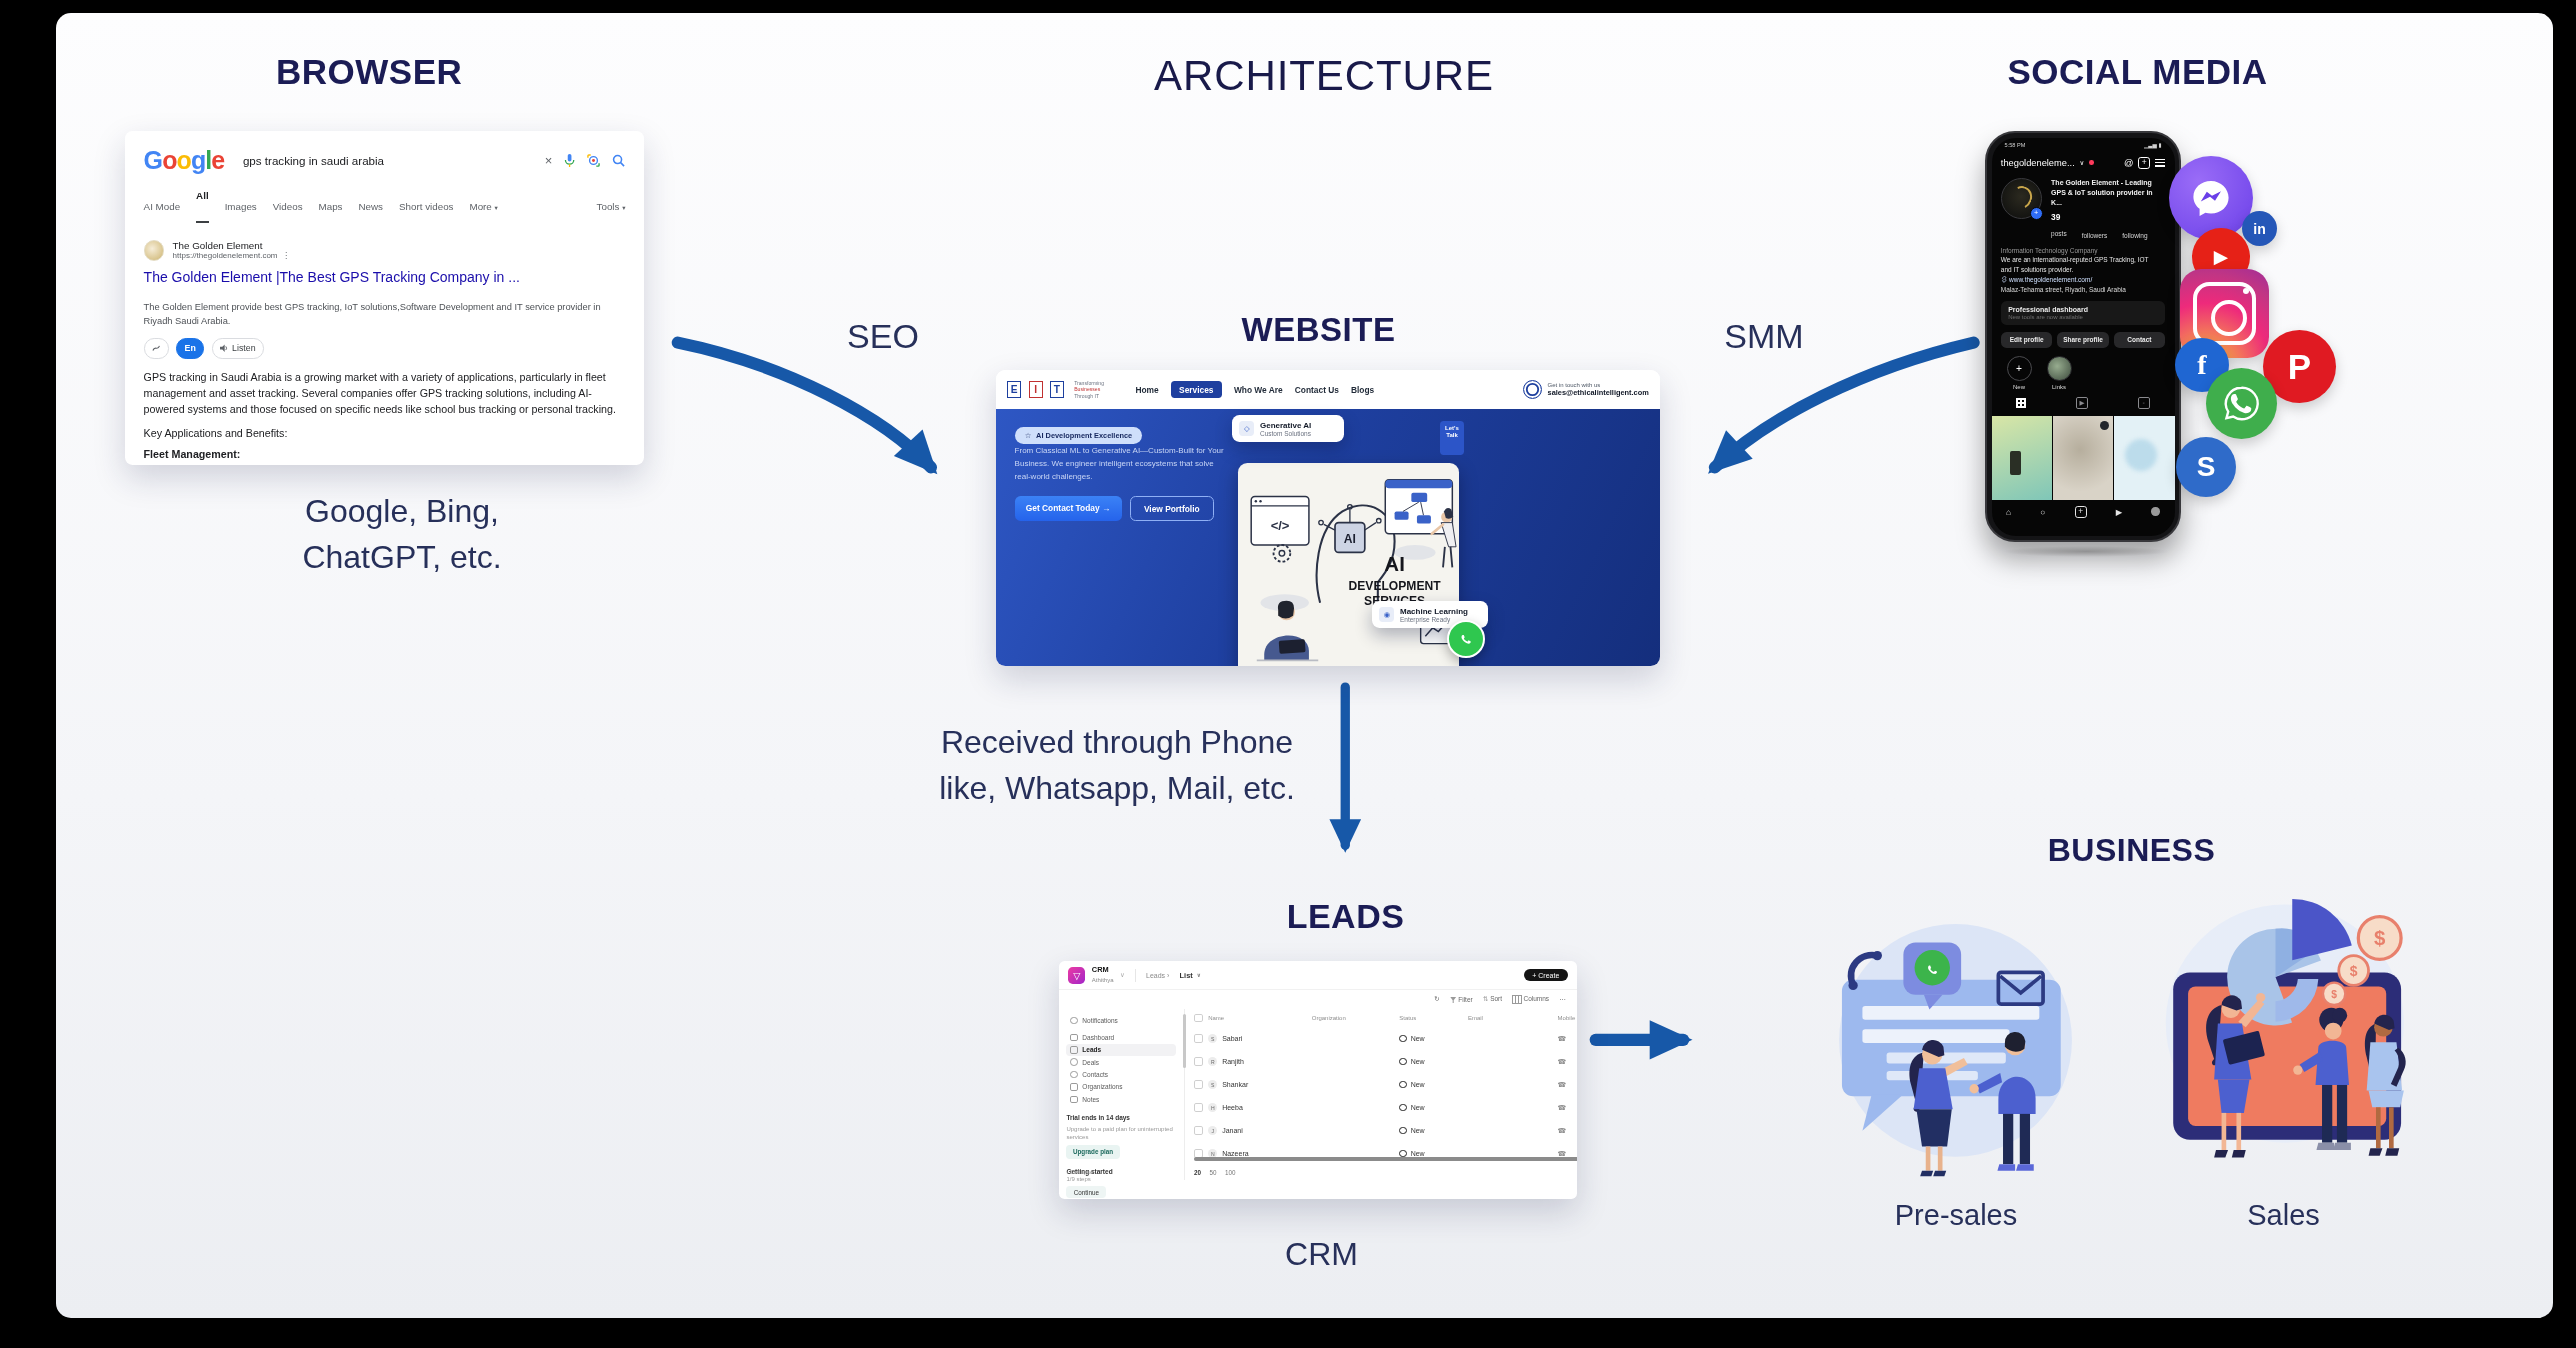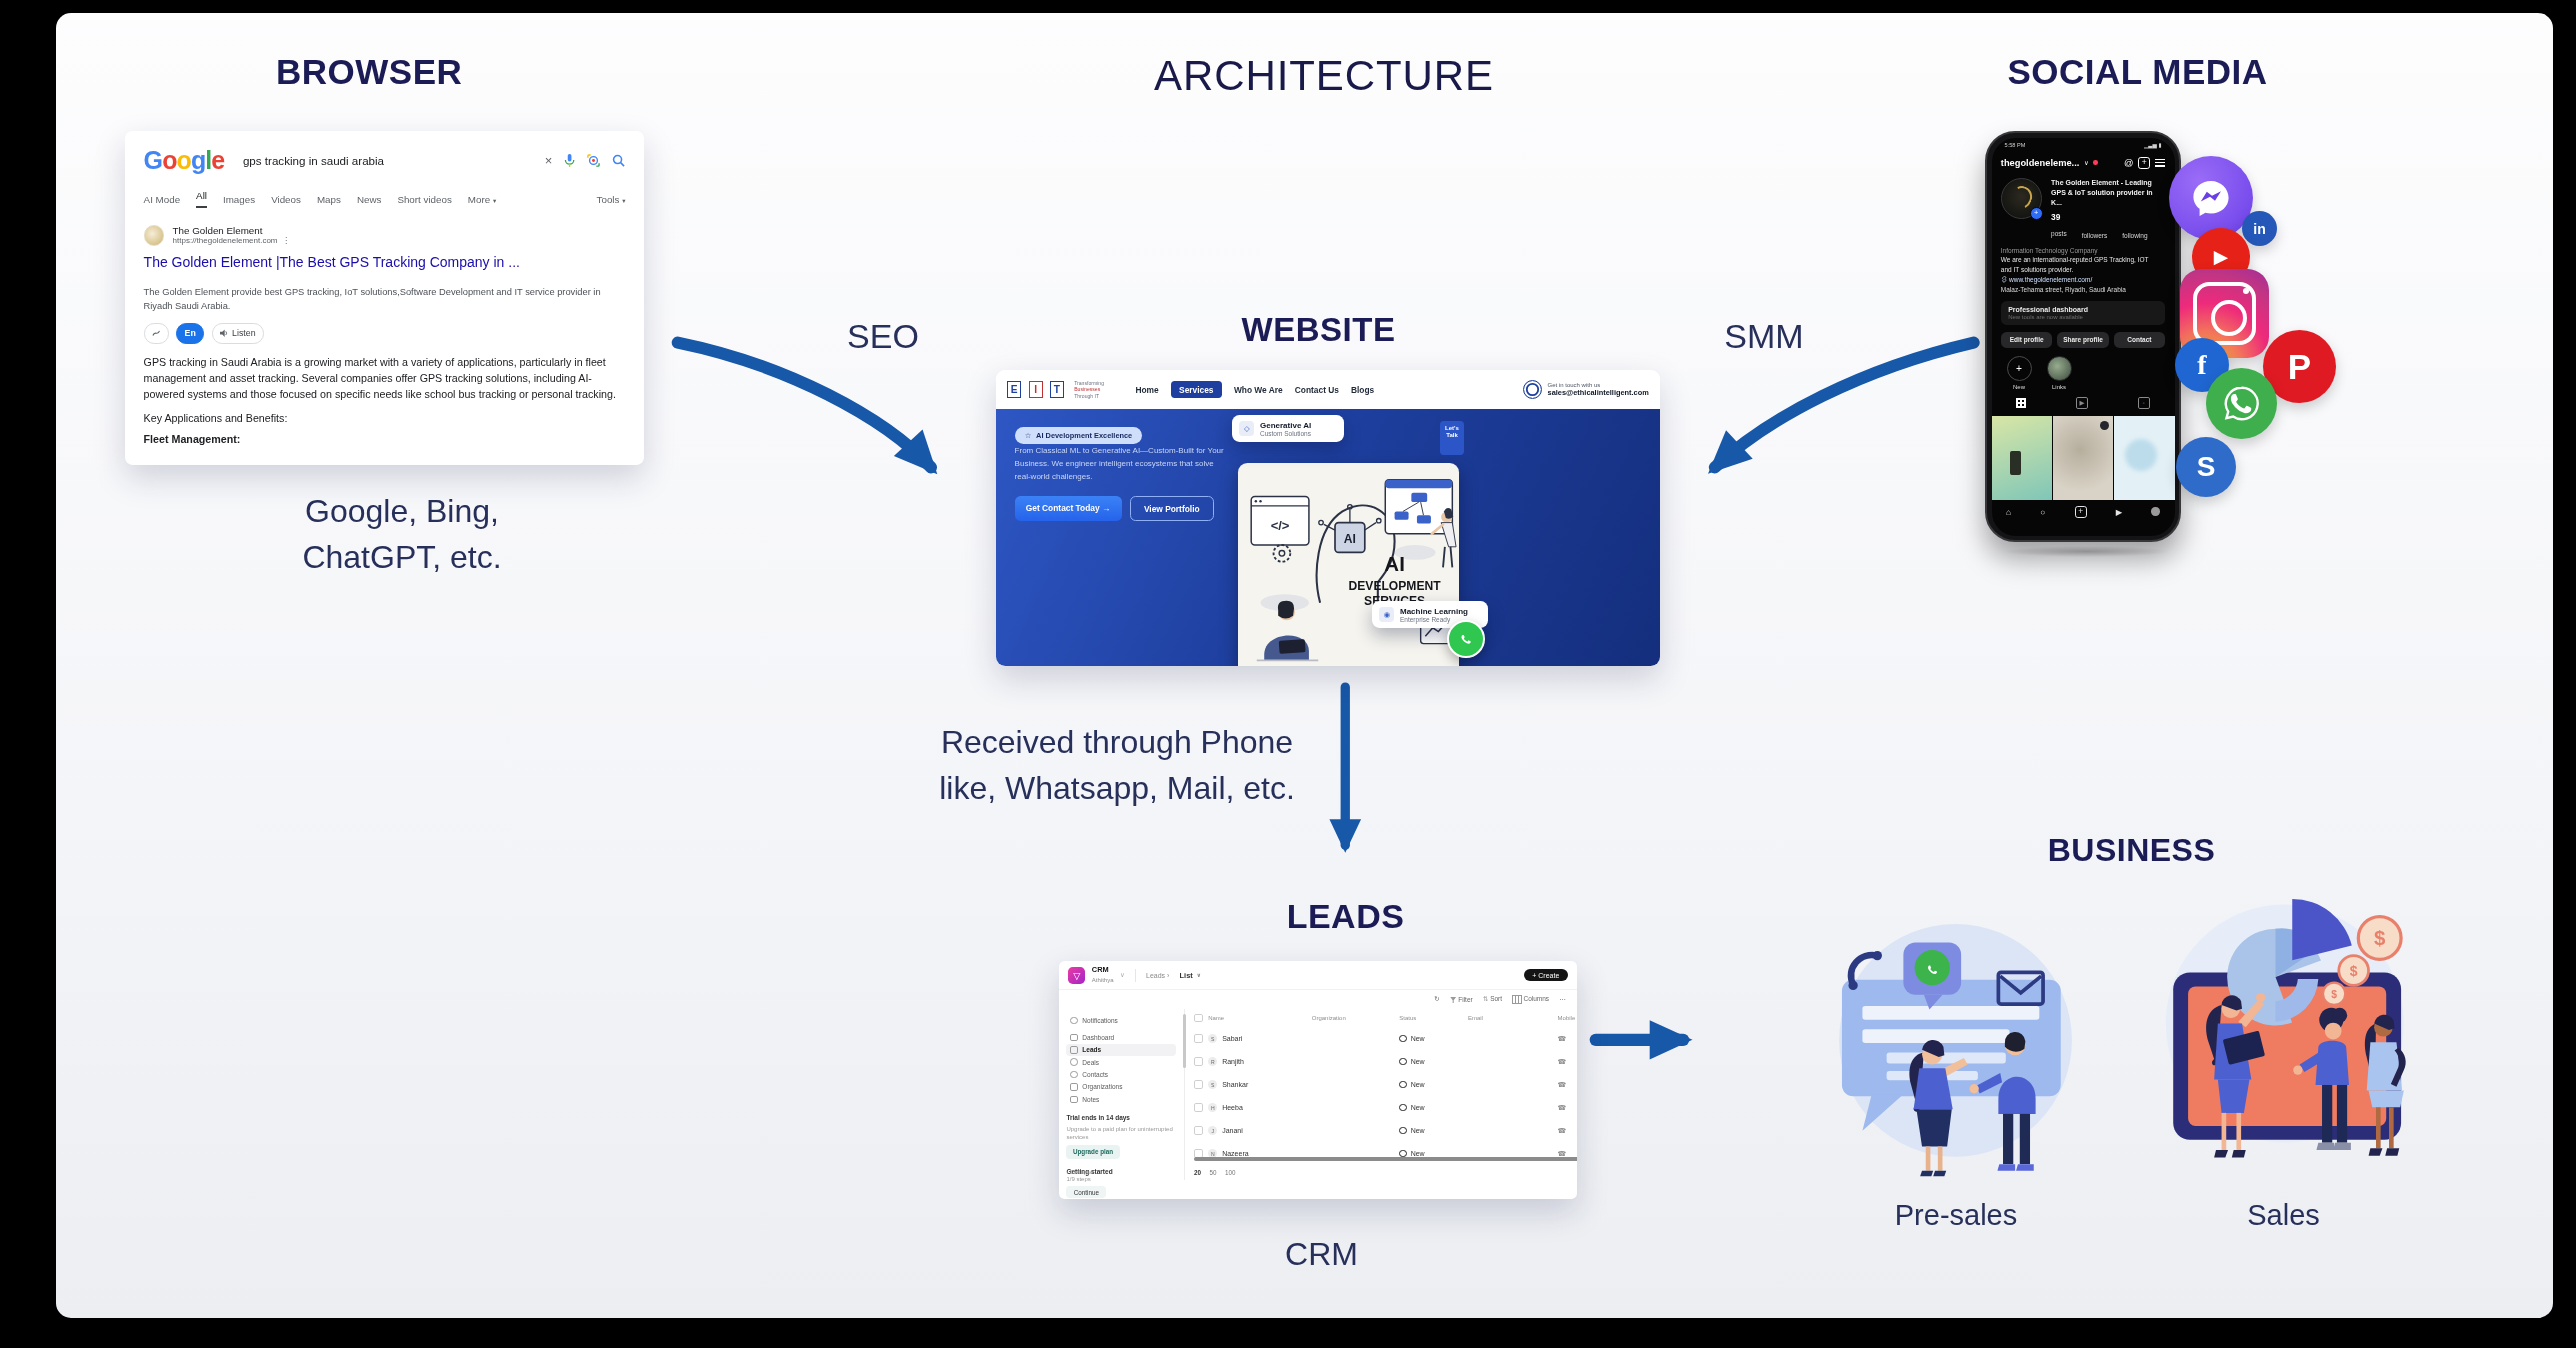--- a/index.html
+++ b/index.html
@@ -11,21 +11,21 @@
   .sec-title{font-weight:800;color:#1b1c55;text-align:center;letter-spacing:0.5px}
   .cap{color:#27305a;text-align:center;font-weight:400}
   .card{background:#fff;border-radius:7.4px;box-shadow:0 13px 32px rgba(25,35,80,.18)}
   
   .g-row1{display:flex;align-items:center;gap:18.6px;padding:15px 18.6px 0 18.6px}
   .g-logo{font-size:25px;font-weight:700;letter-spacing:-0.9px}
   .g-query{flex:1;font-size:11.6px;color:#202124}
   .g-acts{display:flex;align-items:center;gap:12px;color:#5f6368}
   .g-tabs{display:flex;gap:16px;align-items:center;padding:15px 18.6px 0 18.6px;font-size:9.8px;color:#5f6368}
   .g-tab{cursor:pointer}
-  .g-tab.on{color:#202124;border-bottom:2.3px solid #3c4043;padding-bottom:5px;font-weight:400}
+  .g-tab.on{color:#202124;border-bottom:2.3px solid #3c4043;padding-bottom:20px;font-weight:700}
   .g-res{padding:17px 18.6px 0 18.6px}
   .g-site{display:flex;gap:8.4px;align-items:center}
   .fav{width:18.6px;height:18.6px;border-radius:50%;background:radial-gradient(circle at 40% 40%,#f6edd8,#d9c58e 70%,#b99b55);border:0.9px solid #e4dcc4}
   .g-sitename{font-size:9.8px;color:#202124}
   .g-url{font-size:8px;color:#5f6368}
   .g-title{font-size:14px;color:#1a0dab;margin-top:8.4px}
   .g-desc{font-size:9.3px;color:#4d5156;margin-top:16px;line-height:1.5;width:479px}
   .ai-head{display:flex;align-items:center;gap:6.5px;padding:15px 18.6px 0 18.6px}
   .ai-label{font-size:11.2px;color:#202124;font-weight:500;flex:1}
   .srcdot{width:12px;height:12px;border-radius:50%;margin-left:-3.7px;border:1.4px solid #fff}
@@ -63,21 +63,21 @@
   .fcard .t1{font-size:8px;font-weight:700;color:#111827}
   .fcard .t2{font-size:6.5px;color:#6b7280}
   .letstalk{position:absolute;left:444px;top:51px;width:24px;height:30px;background:#2c55c8;border-radius:3.7px;color:#fff;font-size:6px;font-weight:700;text-align:center;line-height:1.25;padding-top:3.7px}
   .wafloat{position:absolute;left:451px;top:250px;width:34px;height:34px;border-radius:50%;background:#2fc74f;border:2.8px solid #fff;box-shadow:0 4.7px 11.2px rgba(0,0,0,.3);display:flex;align-items:center;justify-content:center}
   
   .phone{left:1985px;top:131px;width:196px;height:411px}
   .ph-body{position:absolute;inset:0;background:#141416;border-radius:30px;border:2.8px solid #38383c;box-shadow:0 17px 28px rgba(0,0,0,.35)}
   .ph-screen{position:absolute;left:6.5px;right:6.5px;top:6.5px;bottom:6.5px;background:#060606;border-radius:24px;overflow:hidden;color:#eee}
   .p-status{display:flex;justify-content:space-between;font-size:5.6px;color:#cfcfcf;padding:4.7px 13px 0 13px}
   .p-head{display:flex;align-items:center;gap:4.7px;margin-top:8.4px;padding:0 9.3px}
-  .p-user{font-size:9.3px;font-weight:700;color:#fff}
+  .p-user{font-size:9.3px;font-weight:400;color:#fff}
   .reddot{width:4.7px;height:4.7px;border-radius:50%;background:#ff3b5c}
   .p-hicon{color:#fff;font-size:9.3px}
   .plus-sq{width:10.2px;height:10.2px;border:1.2px solid #fff;border-radius:2.8px;text-align:center;line-height:9.3px;font-size:8.4px;color:#fff}
   .bars i{display:block;width:10.2px;height:1.5px;background:#fff;margin:1.9px 0}
   .p-prof{display:flex;gap:9.3px;margin-top:9.3px;padding:0 9.3px;align-items:flex-start}
   .p-av{width:39px;height:39px;border-radius:50%;background:radial-gradient(circle at 50% 45%,#2c2a20,#151512 70%);border:1.9px solid #3a3a3e;position:relative;flex:0 0 auto}
   .p-av .arc{position:absolute;left:9.3px;top:7.4px;width:17px;height:18.6px;border:2.3px solid #c9a64b;border-left-color:transparent;border-bottom-color:transparent;border-radius:50%;transform:rotate(20deg)}
   .p-av .badge{position:absolute;right:-1.9px;bottom:-1.9px;width:11.2px;height:11.2px;border-radius:50%;background:#2f6df6;border:1.9px solid #060606;color:#fff;font-size:7.4px;line-height:10.2px;text-align:center}
   .p-name{font-size:7px;font-weight:700;color:#f2f2f2;line-height:1.4}
   .p-stats{display:flex;gap:15px;margin-top:4.7px;align-items:flex-end}

